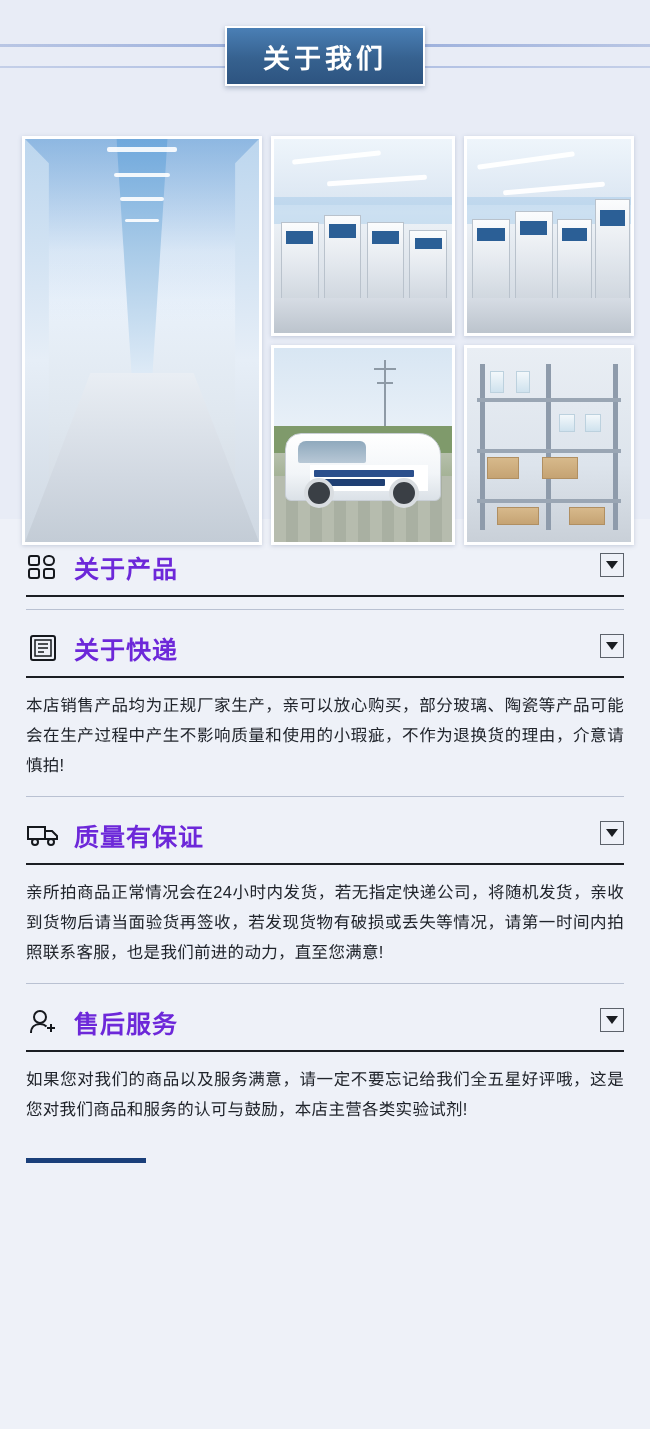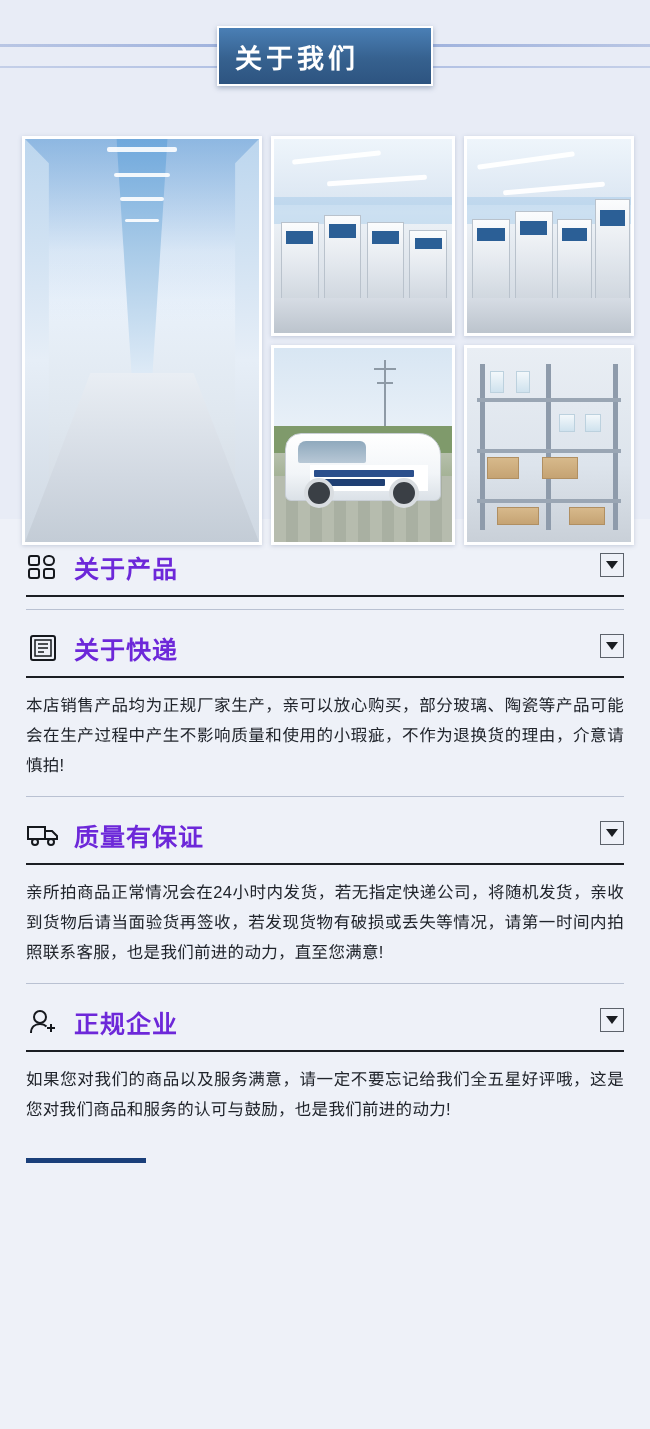--- a/index.html
+++ b/index.html
@@ -45,22 +45,21 @@
     left: 50%;
     transform: translateX(-50%);
     top: 26px;
     width: 196px;
     height: 56px;
     background: linear-gradient(180deg, #4a7fb5 0%, #36618f 55%, #2d5480 100%);
     border: 2px solid #ffffff;
     box-shadow: 0 2px 5px rgba(40,70,110,0.35);
     display: flex;
     align-items: center;
-    justify-content: flex-start;
-    padding-left: 16px;
+    justify-content: center;
   }
   .title-plate span {
     color: #ffffff;
     font-size: 27px;
     letter-spacing: 4px;
     font-weight: bold;
   }
 
   
   .gallery {
@@ -469,25 +468,25 @@
     <div class="section">
       <div class="sec-head">
         <span class="sec-icon">
           <svg width="30" height="28" viewBox="0 0 30 28" aria-hidden="true">
             <circle cx="12" cy="9" r="6" fill="none" stroke="#15181d" stroke-width="2"></circle>
             <path d="M3 25 c0 -6 4 -9 9 -9 c3 0 5 1 6.5 2.5" fill="none" stroke="#15181d" stroke-width="2"></path>
             <line x1="23" y1="16" x2="23" y2="24" stroke="#15181d" stroke-width="2"></line>
             <line x1="19" y1="20" x2="27" y2="20" stroke="#15181d" stroke-width="2"></line>
           </svg>
         </span>
-        <span class="sec-title">正规企业</span>
+        <span class="sec-title">售后服务</span>
         <span class="sec-caret">
             <i></i>
           </span>
       </div>
       <div class="sec-divider"></div>
-      <div class="sec-body">如果您对我们的商品以及服务满意，请一定不要忘记给我们全五星好评哦，这是您对我们商品和服务的认可与鼓励，也是我们前进的动力!</div>
+      <div class="sec-body">如果您对我们的商品以及服务满意，请一定不要忘记给我们全五星好评哦，这是您对我们商品和服务的认可与鼓励，本店主营各类实验试剂!</div>
     </div>
 
     <div class="footer-bar"></div>
 
   </div>
 </div>
 
 </body></html>

